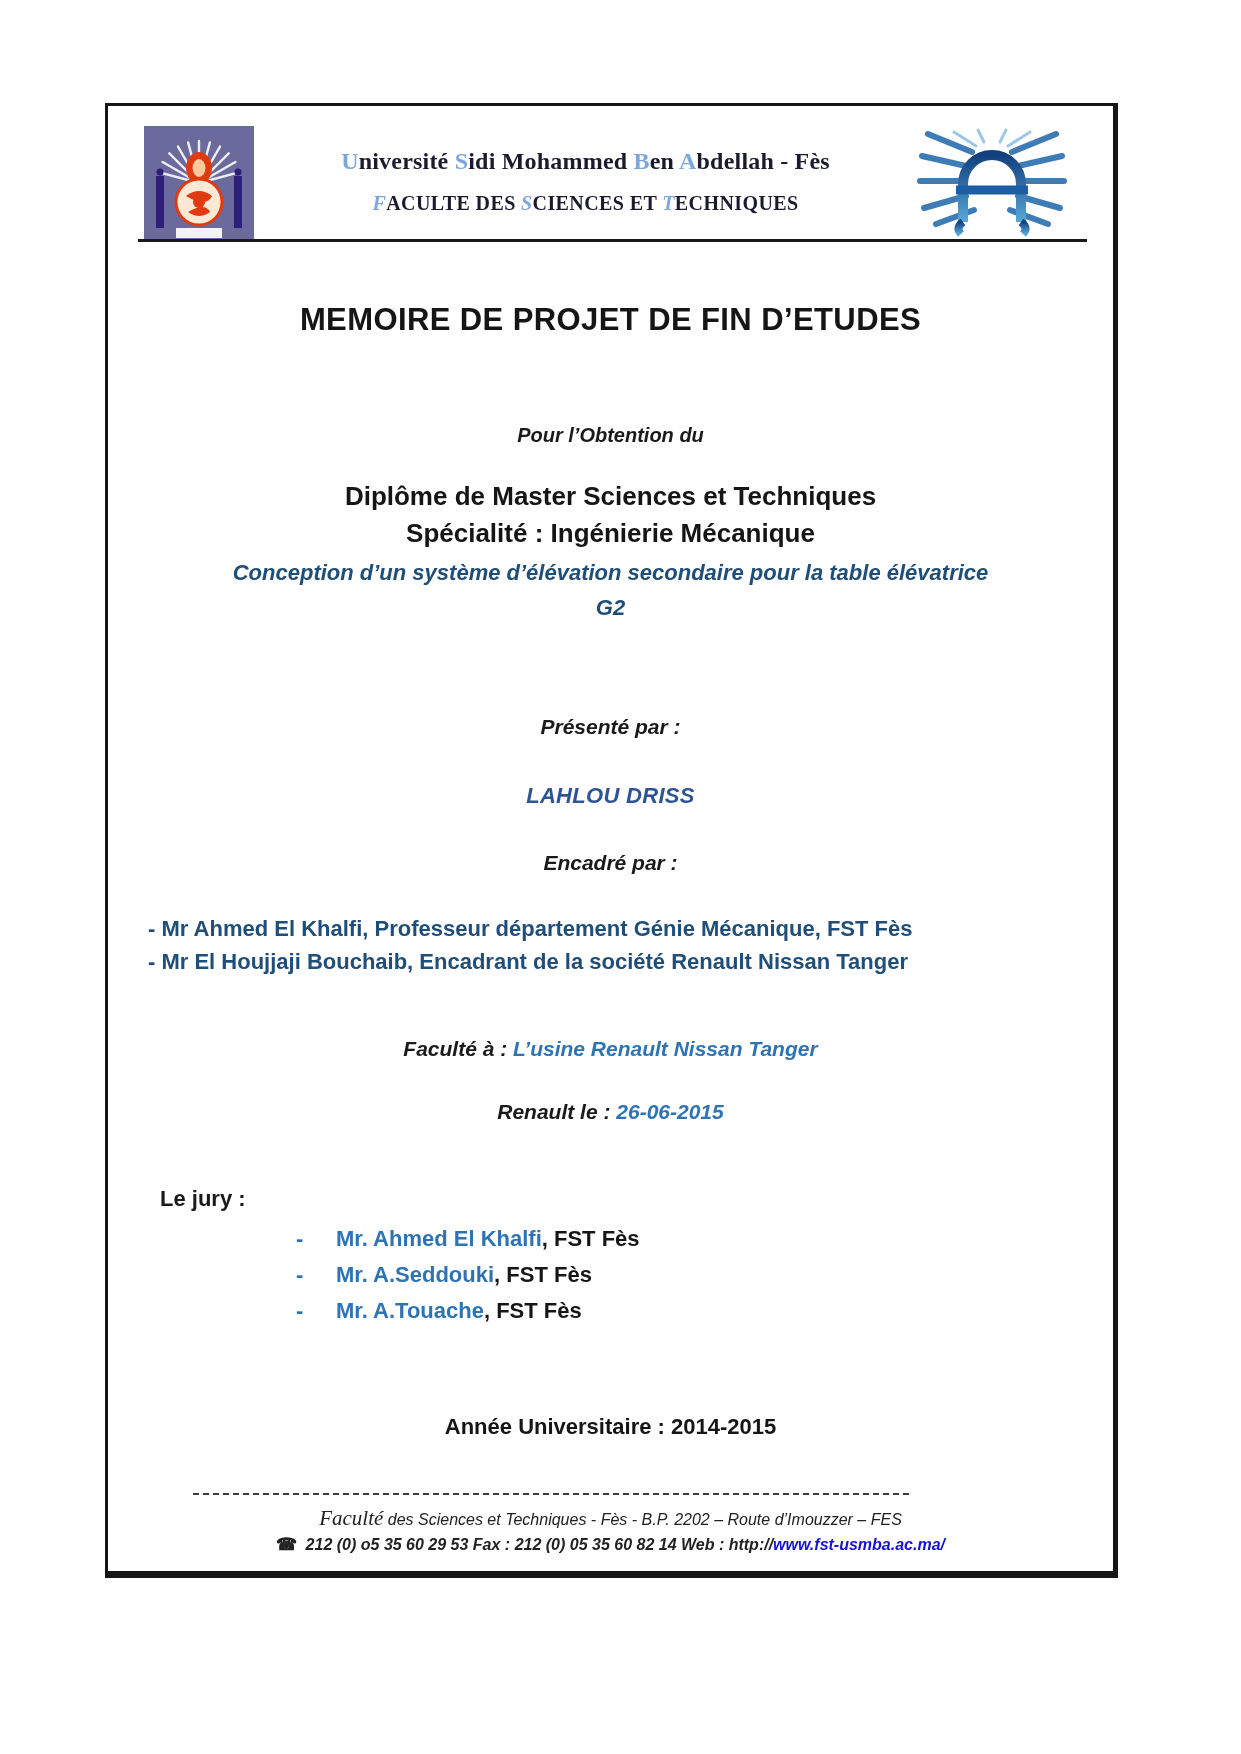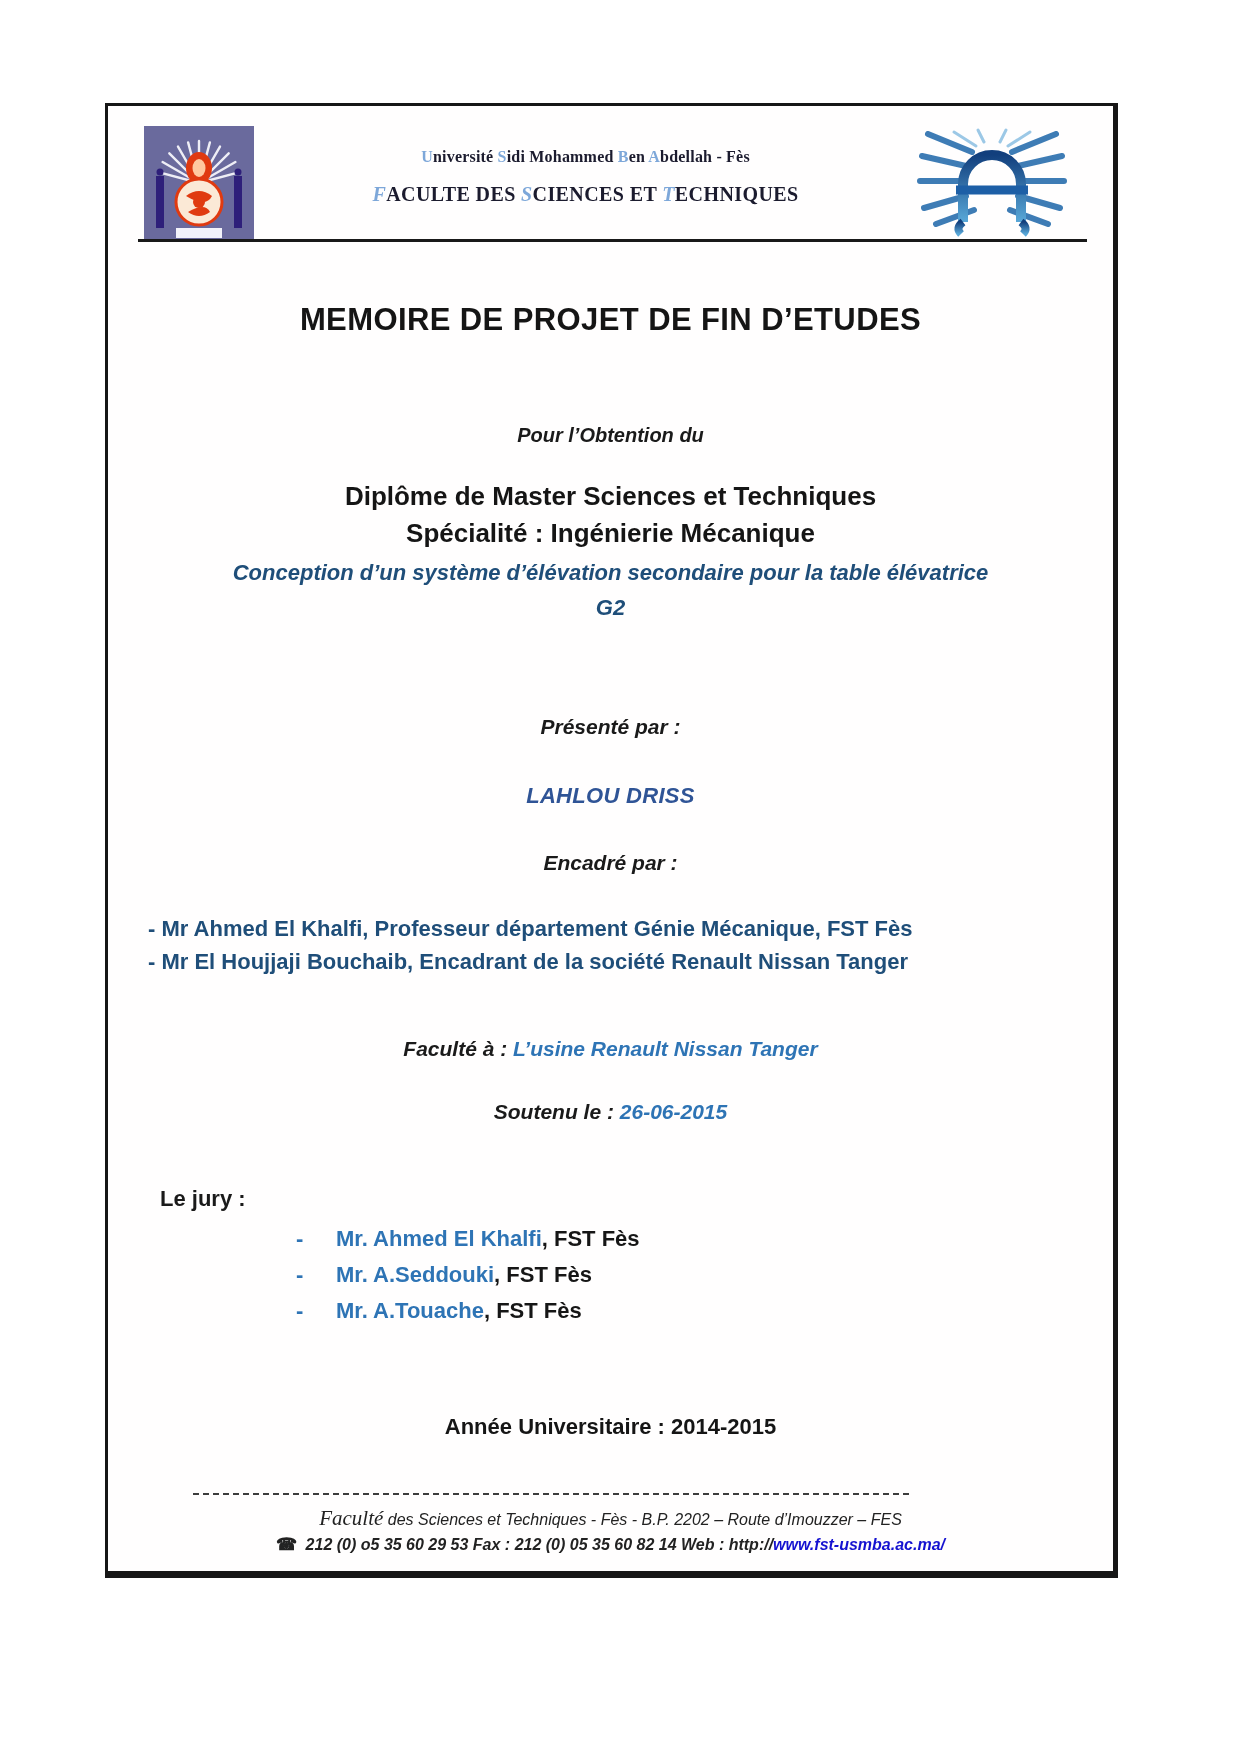--- a/index.html
+++ b/index.html
@@ -12,21 +12,21 @@
     position:absolute;left:105px;top:103px;width:1013px;height:1475px;
     box-sizing:border-box;
     border:3px solid #161616;border-right-width:5px;border-bottom-width:7px;
     background:#fffefe;
   }
   
   .logo-left{position:absolute;left:36px;top:20px;width:110px;height:116px;}
   .logo-right{position:absolute;left:806px;top:20px;width:156px;height:112px;}
   .hdr-text{position:absolute;left:165px;right:215px;top:42px;text-align:center;
     font-family:"Liberation Serif", serif;font-weight:bold;color:#1b1b2e;}
-  .hdr-line1{font-size:16px;letter-spacing:.2px;}
+  .hdr-line1{font-size:24px;letter-spacing:.2px;}
   .hdr-line2{font-size:20px;margin-top:17px;letter-spacing:.4px;}
   .ini{color:#7da7d9;}
   .ini-it{color:#7da7d9;font-style:italic;}
   .hdr-rule{position:absolute;left:30px;right:26px;top:133px;height:3px;background:#191919;}
 
   
   .blk{position:absolute;left:0;right:0;text-align:center;}
   .t-main{top:196px;font-size:31px;font-weight:bold;letter-spacing:.4px;color:#151515;}
   .t-obtention{top:318px;font-size:20px;font-weight:bold;font-style:italic;}
   .t-diploma{top:372px;font-size:26px;font-weight:bold;line-height:37px;color:#151515;}
@@ -160,21 +160,21 @@
     <div>- Mr El Houjjaji Bouchaib, Encadrant de la société Renault Nissan Tanger</div>
   </div>
 
   <div class="blk t-encadre">Encadré par :</div>
 
   <div class="blk t-location">
     <span>Faculté à : </span><span class="val-blue">L’usine Renault Nissan Tanger</span>
   </div>
 
   <div class="blk t-defense">
-    <span>Soutenu le : </span><span class="val-blue">26-06-2015</span>
+    <span>Renault le : </span><span class="val-blue">26-06-2015</span>
   </div>
 
   <div class="blk t-jury-label">Le jury :</div>
 
   <div class="jury-list">
     <div class="jury-row">
       <span class="jury-dash">-</span>
         <span class="jury-gap"></span>
         <span class="jury-name">Mr. Ahmed El Khalfi</span>
         <span class="jury-aff">, FST Fès</span>

